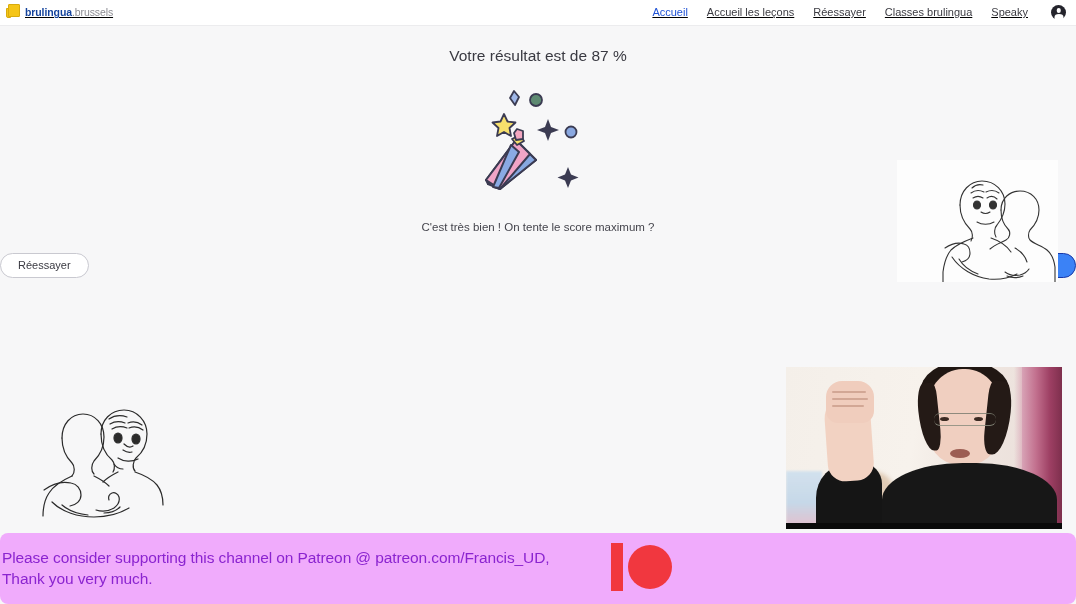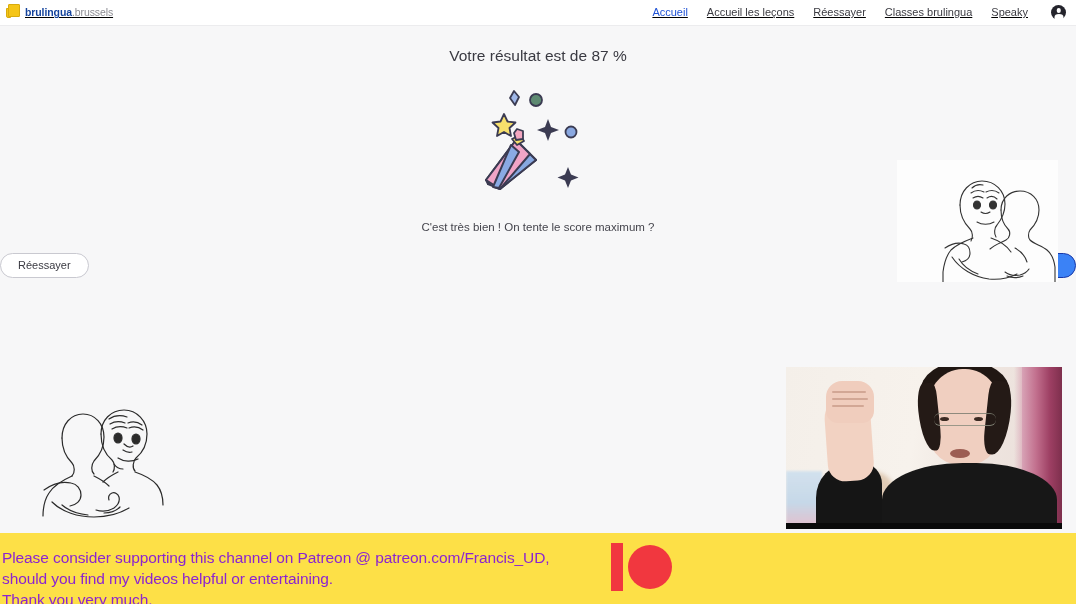--- a/index.html
+++ b/index.html
@@ -326,22 +326,23 @@
     width: 100%; height: 6px;
     background: #0a0a0a;
   }
 
   
   .footer {
     position: absolute;
     left: 0; top: 533px;
     width: 1076px;
     height: 71px;
-    background: #fde047;
+    background: #f0abfc;
     overflow: hidden;
+    border-radius: 8px;
   }
   .footer-text {
     position: absolute;
     left: 2px; top: 14px;
     font-size: 15.5px;
     line-height: 21px;
     color: #8b24d0;
     white-space: nowrap;
     letter-spacing: -0.1px;
   }
@@ -519,21 +520,20 @@
     <div class="fist"></div>
     <div class="fist-line1"></div>
     <div class="fist-line2"></div>
     <div class="fist-line3"></div>
     <div class="bottombar"></div>
   </div>
 
   <div class="footer">
     <div class="footer-text">
       <div>Please consider supporting this channel on Patreon @ patreon.com/Francis_UD,</div>
-      <div>should you find my videos helpful or entertaining.</div>
       <div>Thank you very much.</div>
     </div>
   </div>
   <div class="patreon-logo">
     <div class="patreon-bar"></div>
     <div class="patreon-dot"></div>
   </div>
 
 </div>
 

